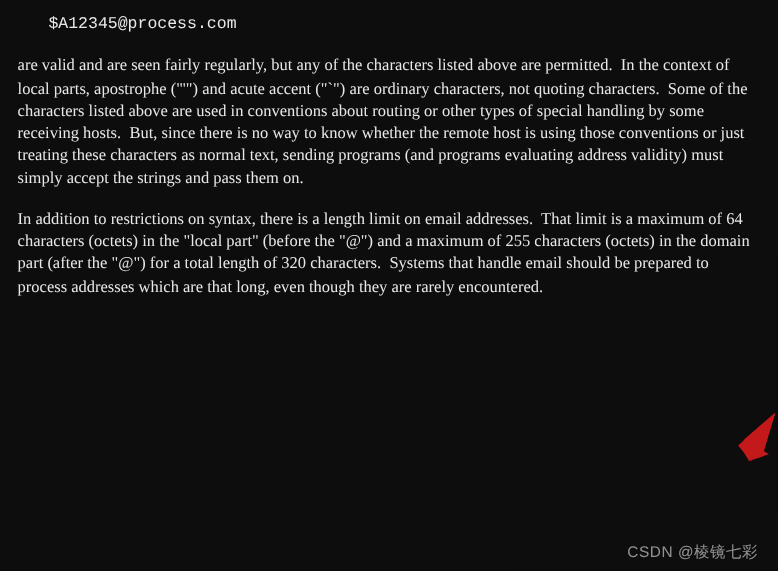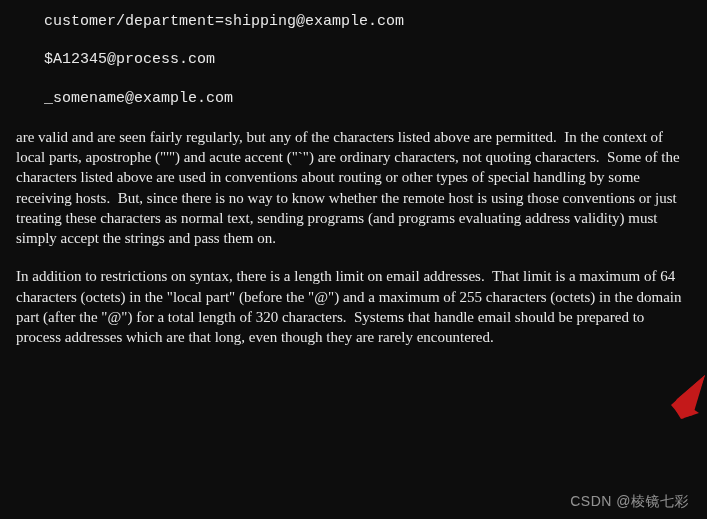--- a/index.html
+++ b/index.html
@@ -42,23 +42,21 @@
     top: 375px;
     width: 34px;
     height: 44px;
   }
 </style>
 </head>
 <body>
 
 <div class="page">
 
-  <div class="example-line">customer/department=shipping@example.com</div>
   <div class="example-line">$A12345@process.com</div>
-  <div class="example-line">_somename@example.com</div>
 
   <div class="para">are valid and are seen fairly regularly, but any of the characters listed above are permitted.  In the context of local parts, apostrophe ("'") and acute accent ("`") are ordinary characters, not quoting characters.  Some of the characters listed above are used in conventions about routing or other types of special handling by some receiving hosts.  But, since there is no way to know whether the remote host is using those conventions or just treating these characters as normal text, sending programs (and programs evaluating address validity) must simply accept the strings and pass them on.</div>
   <div class="para">In addition to restrictions on syntax, there is a length limit on email addresses.  That limit is a maximum of 64 characters (octets) in the "local part" (before the "@") and a maximum of 255 characters (octets) in the domain part (after the "@") for a total length of 320 characters.  Systems that handle email should be prepared to process addresses which are that long, even though they are rarely encountered.</div>
 
 </div>
 
 <svg class="arrow" viewBox="0 0 34 44">
   <polygon points="34,0 4,34 0,28 10,44 28,38 22,34" fill="#c4191a"></polygon>
   <polygon points="34,0 0,30 12,44" fill="#c4191a"></polygon>
   <polygon points="34,0 6,24 2,30 14,42 22,40" fill="#c4191a"></polygon>

